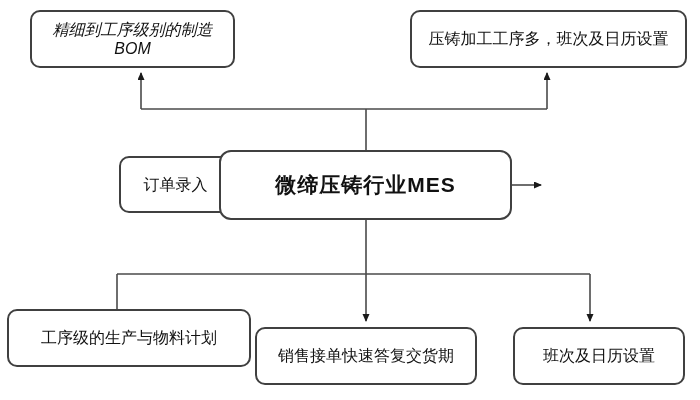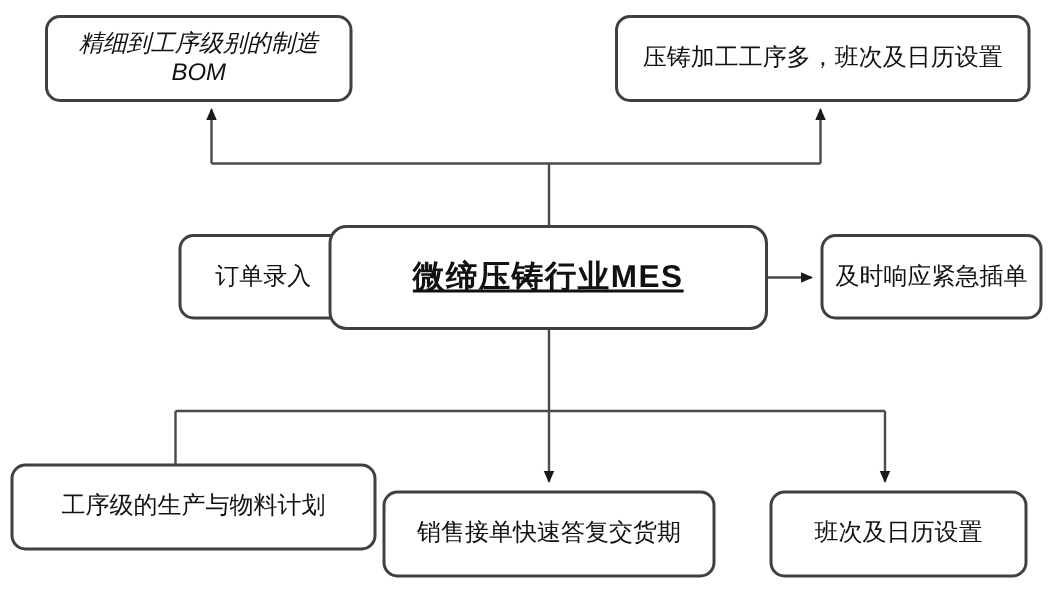--- a/index.html
+++ b/index.html
@@ -39,21 +39,21 @@
   }
   .node-center {
     font-size: 21px;
     font-weight: 700;
     letter-spacing: 1px;
     border-radius: 12px;
   }
   
   .pos-top-left      { left: 30px;  top: 10px;  width: 205px; height: 58px; font-style: italic; }
   .pos-top-right     { left: 410px; top: 10px;  width: 277px; height: 58px; }
-  .pos-center        { left: 219px; top: 150px; width: 293px; height: 70px; text-decoration: underline; }
+  .pos-center        { left: 219px; top: 150px; width: 293px; height: 70px; }
   .pos-left          { left: 72px;  top: 156px; width: 113px; height: 57px; margin-left: 47px; }
   .pos-right         { left: 547px; top: 156px; width: 148px; height: 57px; }
   .pos-bottom-left   { left: 7px;   top: 309px; width: 244px; height: 58px; }
   .pos-bottom-middle { left: 255px; top: 327px; width: 222px; height: 58px; }
   .pos-bottom-right  { left: 513px; top: 327px; width: 172px; height: 58px; }
 </style>
 </head>
 <body>
 
 <div class="canvas">
@@ -88,23 +88,20 @@
   </div>
 
   <div class="node pos-left">
     <span>订单录入</span>
   </div>
 
   <div class="node node-center pos-center">
     <span>微缔压铸行业MES</span>
   </div>
 
-  <div class="node pos-right">
-    <span>及时响应紧急插单</span>
-  </div>
 
   <div class="node pos-bottom-left">
     <span>工序级的生产与物料计划</span>
   </div>
 
   <div class="node pos-bottom-middle">
     <span>销售接单快速答复交货期</span>
   </div>
 
   <div class="node pos-bottom-right">

